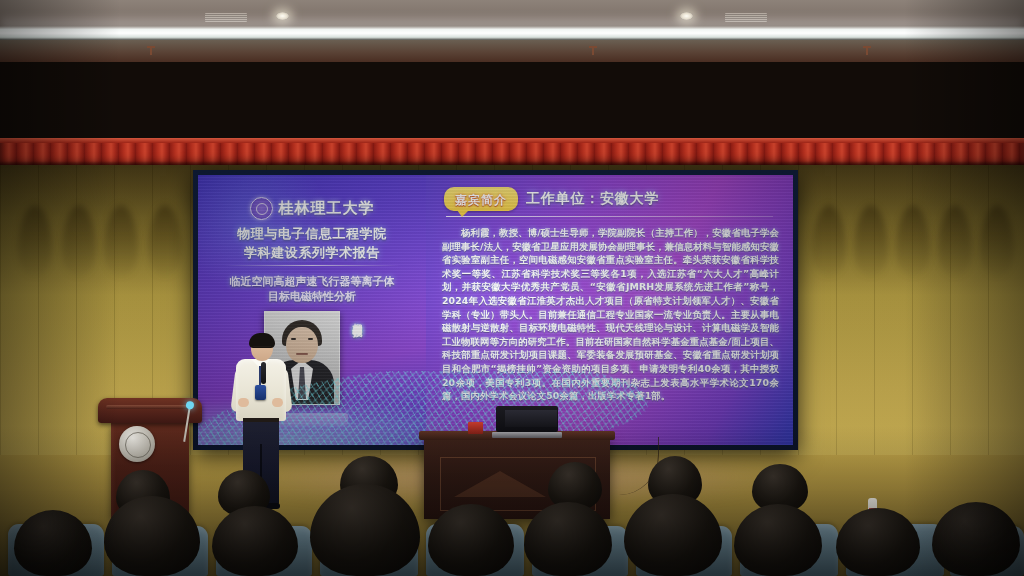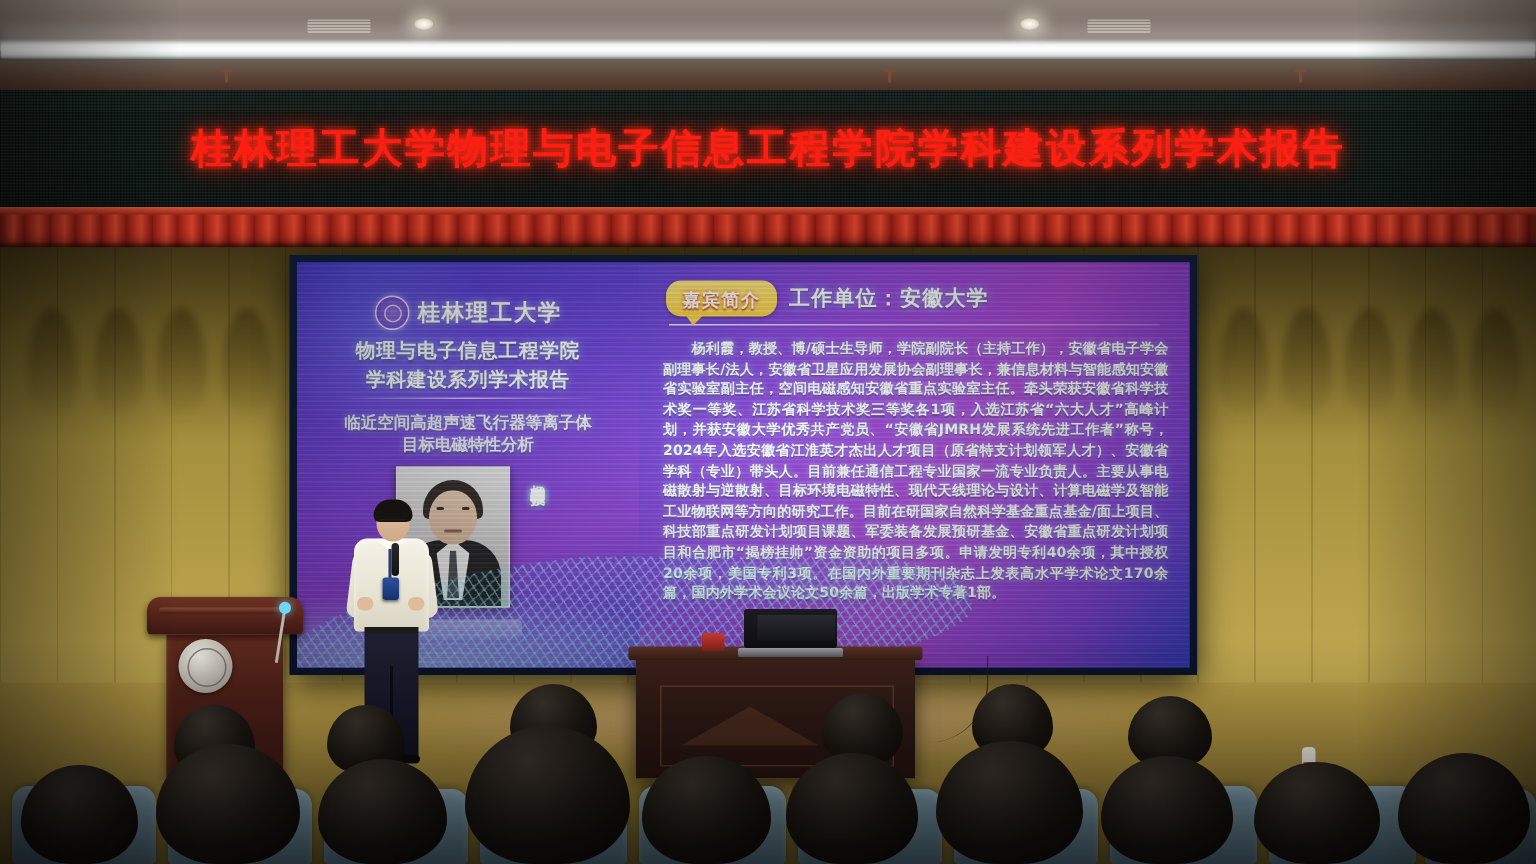--- a/index.html
+++ b/index.html
@@ -446,23 +446,20 @@
   <div class="vent" style="left:205px;"></div>
   <div class="vent" style="left:725px;"></div>
   <div class="downlight" style="left:276px;"></div>
   <div class="downlight" style="left:680px;"></div>
   <div class="lightstrip"></div>
   <div class="upperwall"></div>
   <div class="wall-hook" style="left:150px;"></div>
   <div class="wall-hook" style="left:592px;"></div>
   <div class="wall-hook" style="left:866px;"></div>
 
-  <div class="banner">
-    <div class="banner-text">桂林理工大学物理与电子信息工程学院学科建设系列学术报告</div>
-  </div>
 
   <div class="valance"></div>
   <div class="curtain">
     <div class="curtain-shadowtop"></div>
     <div class="drape" style="left:18px;"></div>
     <div class="drape" style="left:62px;"></div>
     <div class="drape" style="left:104px;"></div>
     <div class="drape" style="left:148px;"></div>
     <div class="drape" style="left:812px;"></div>
     <div class="drape" style="left:854px;"></div>

